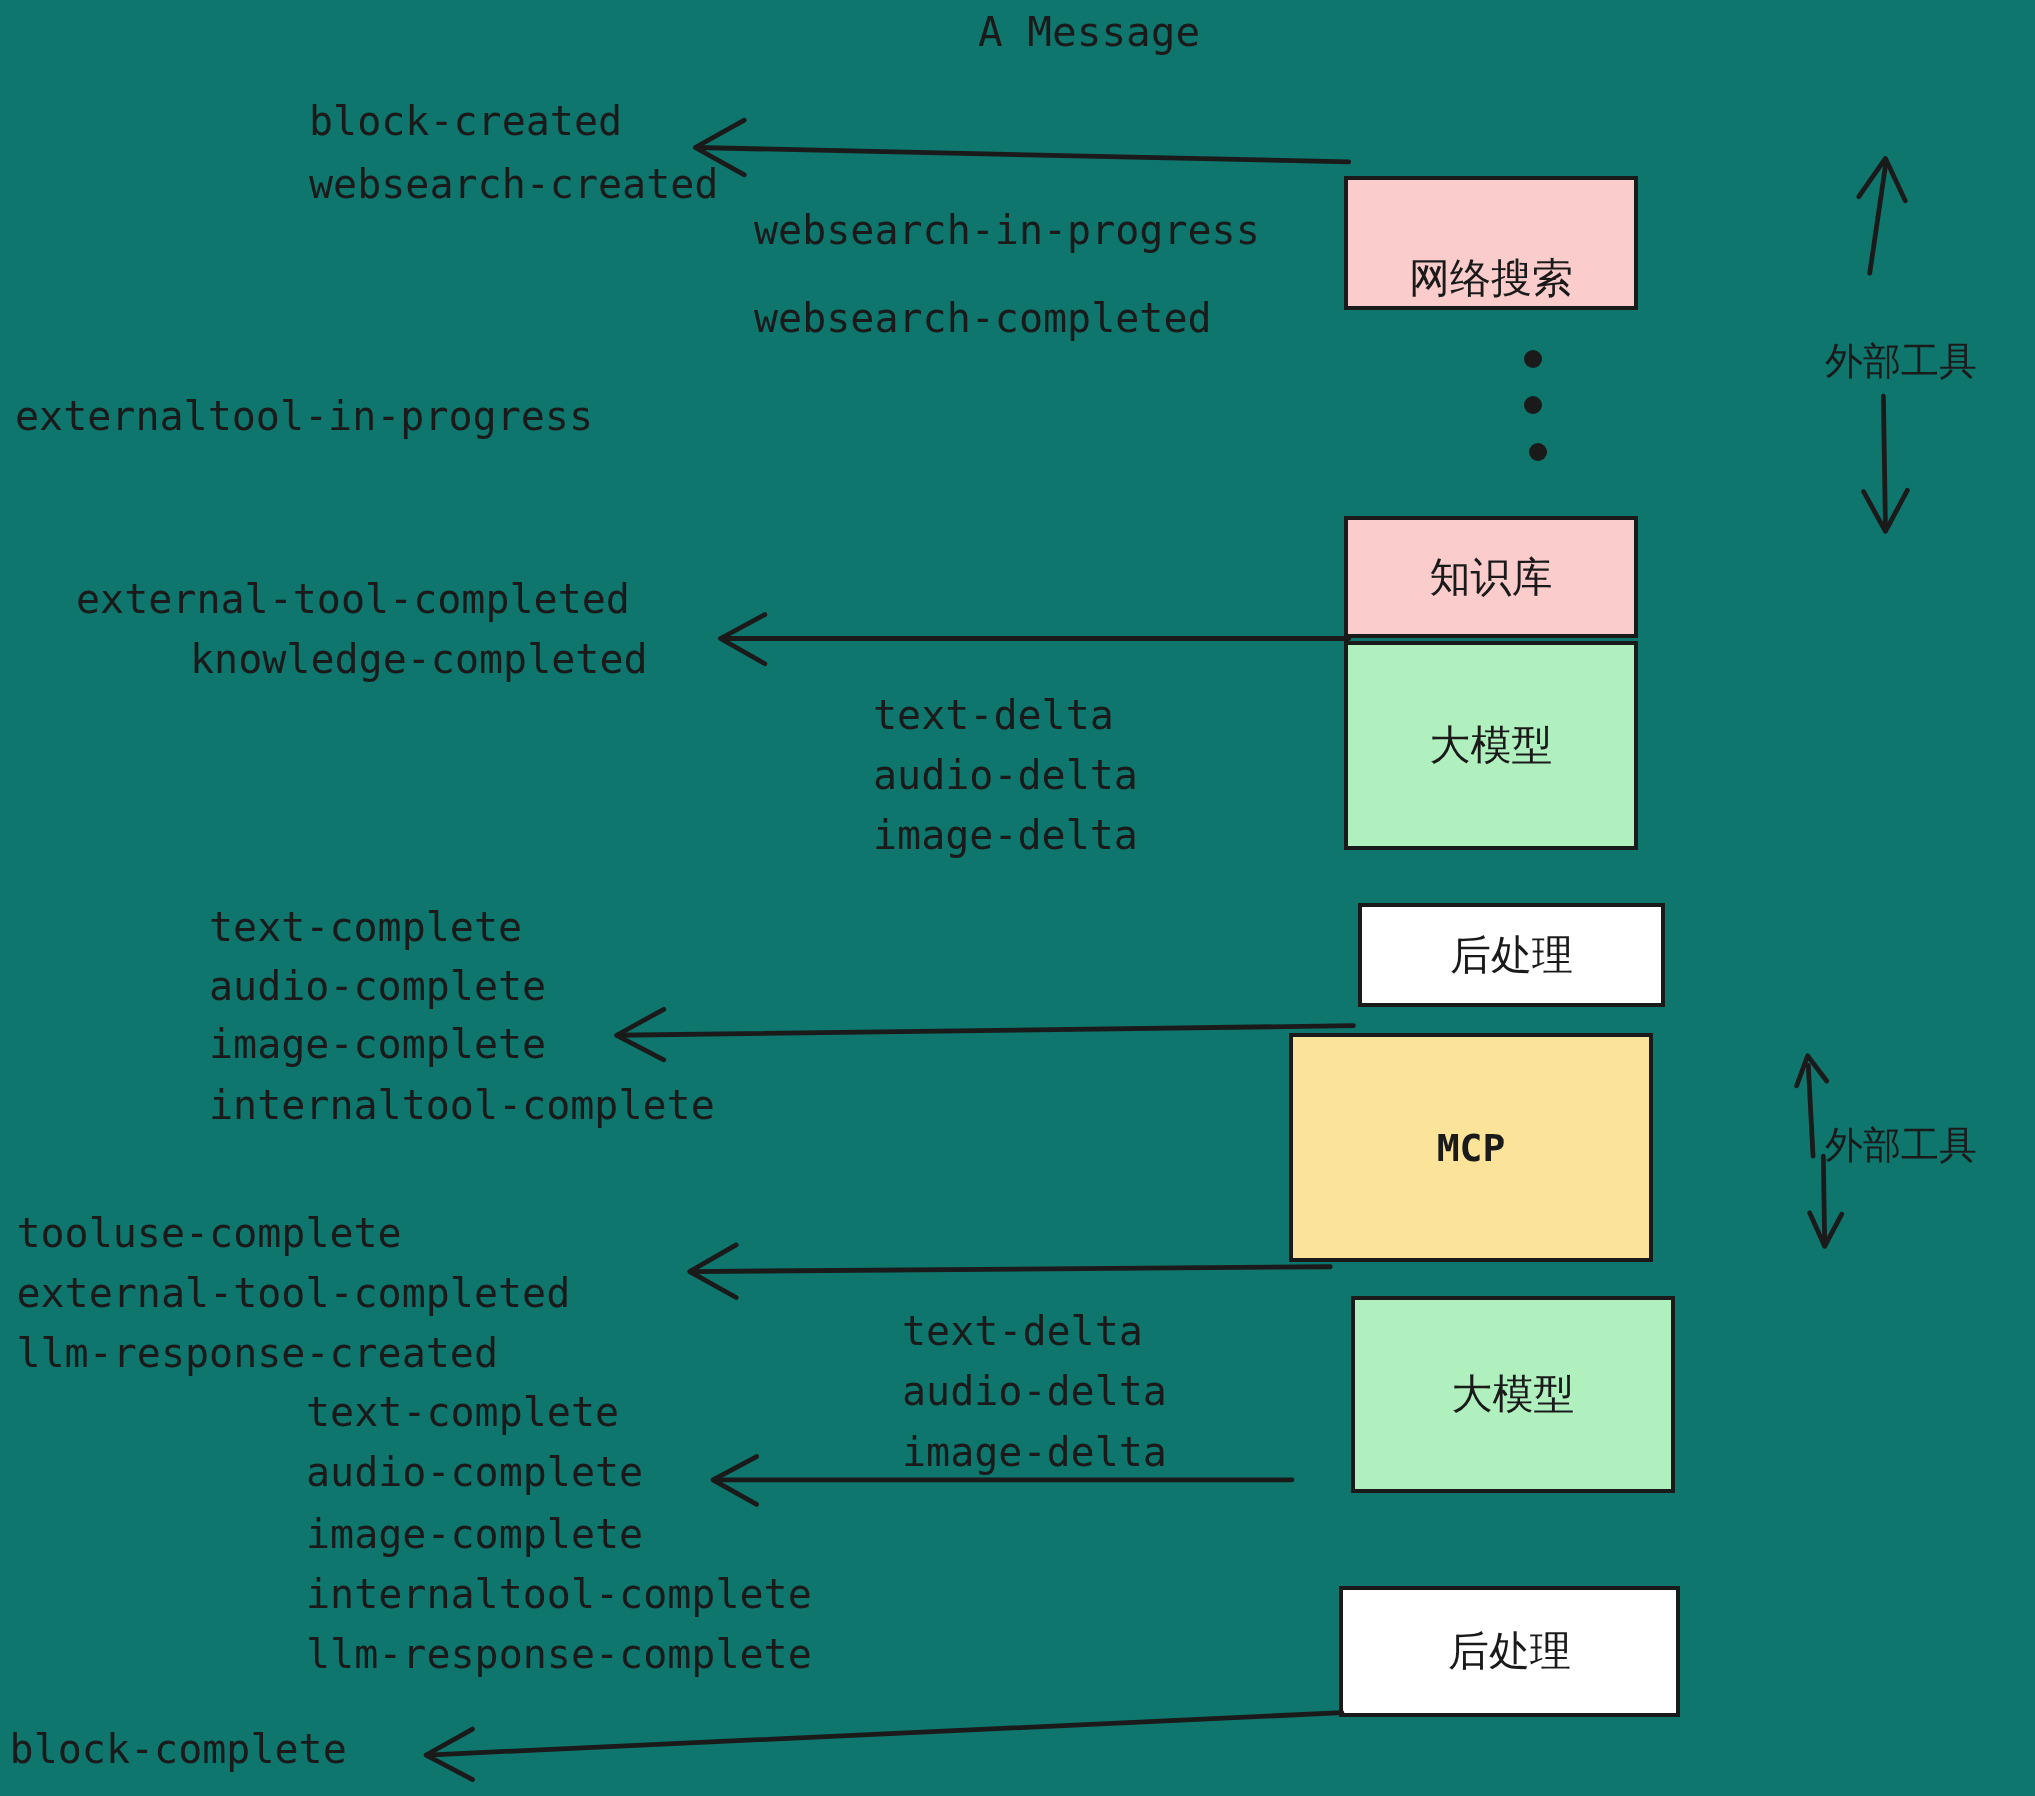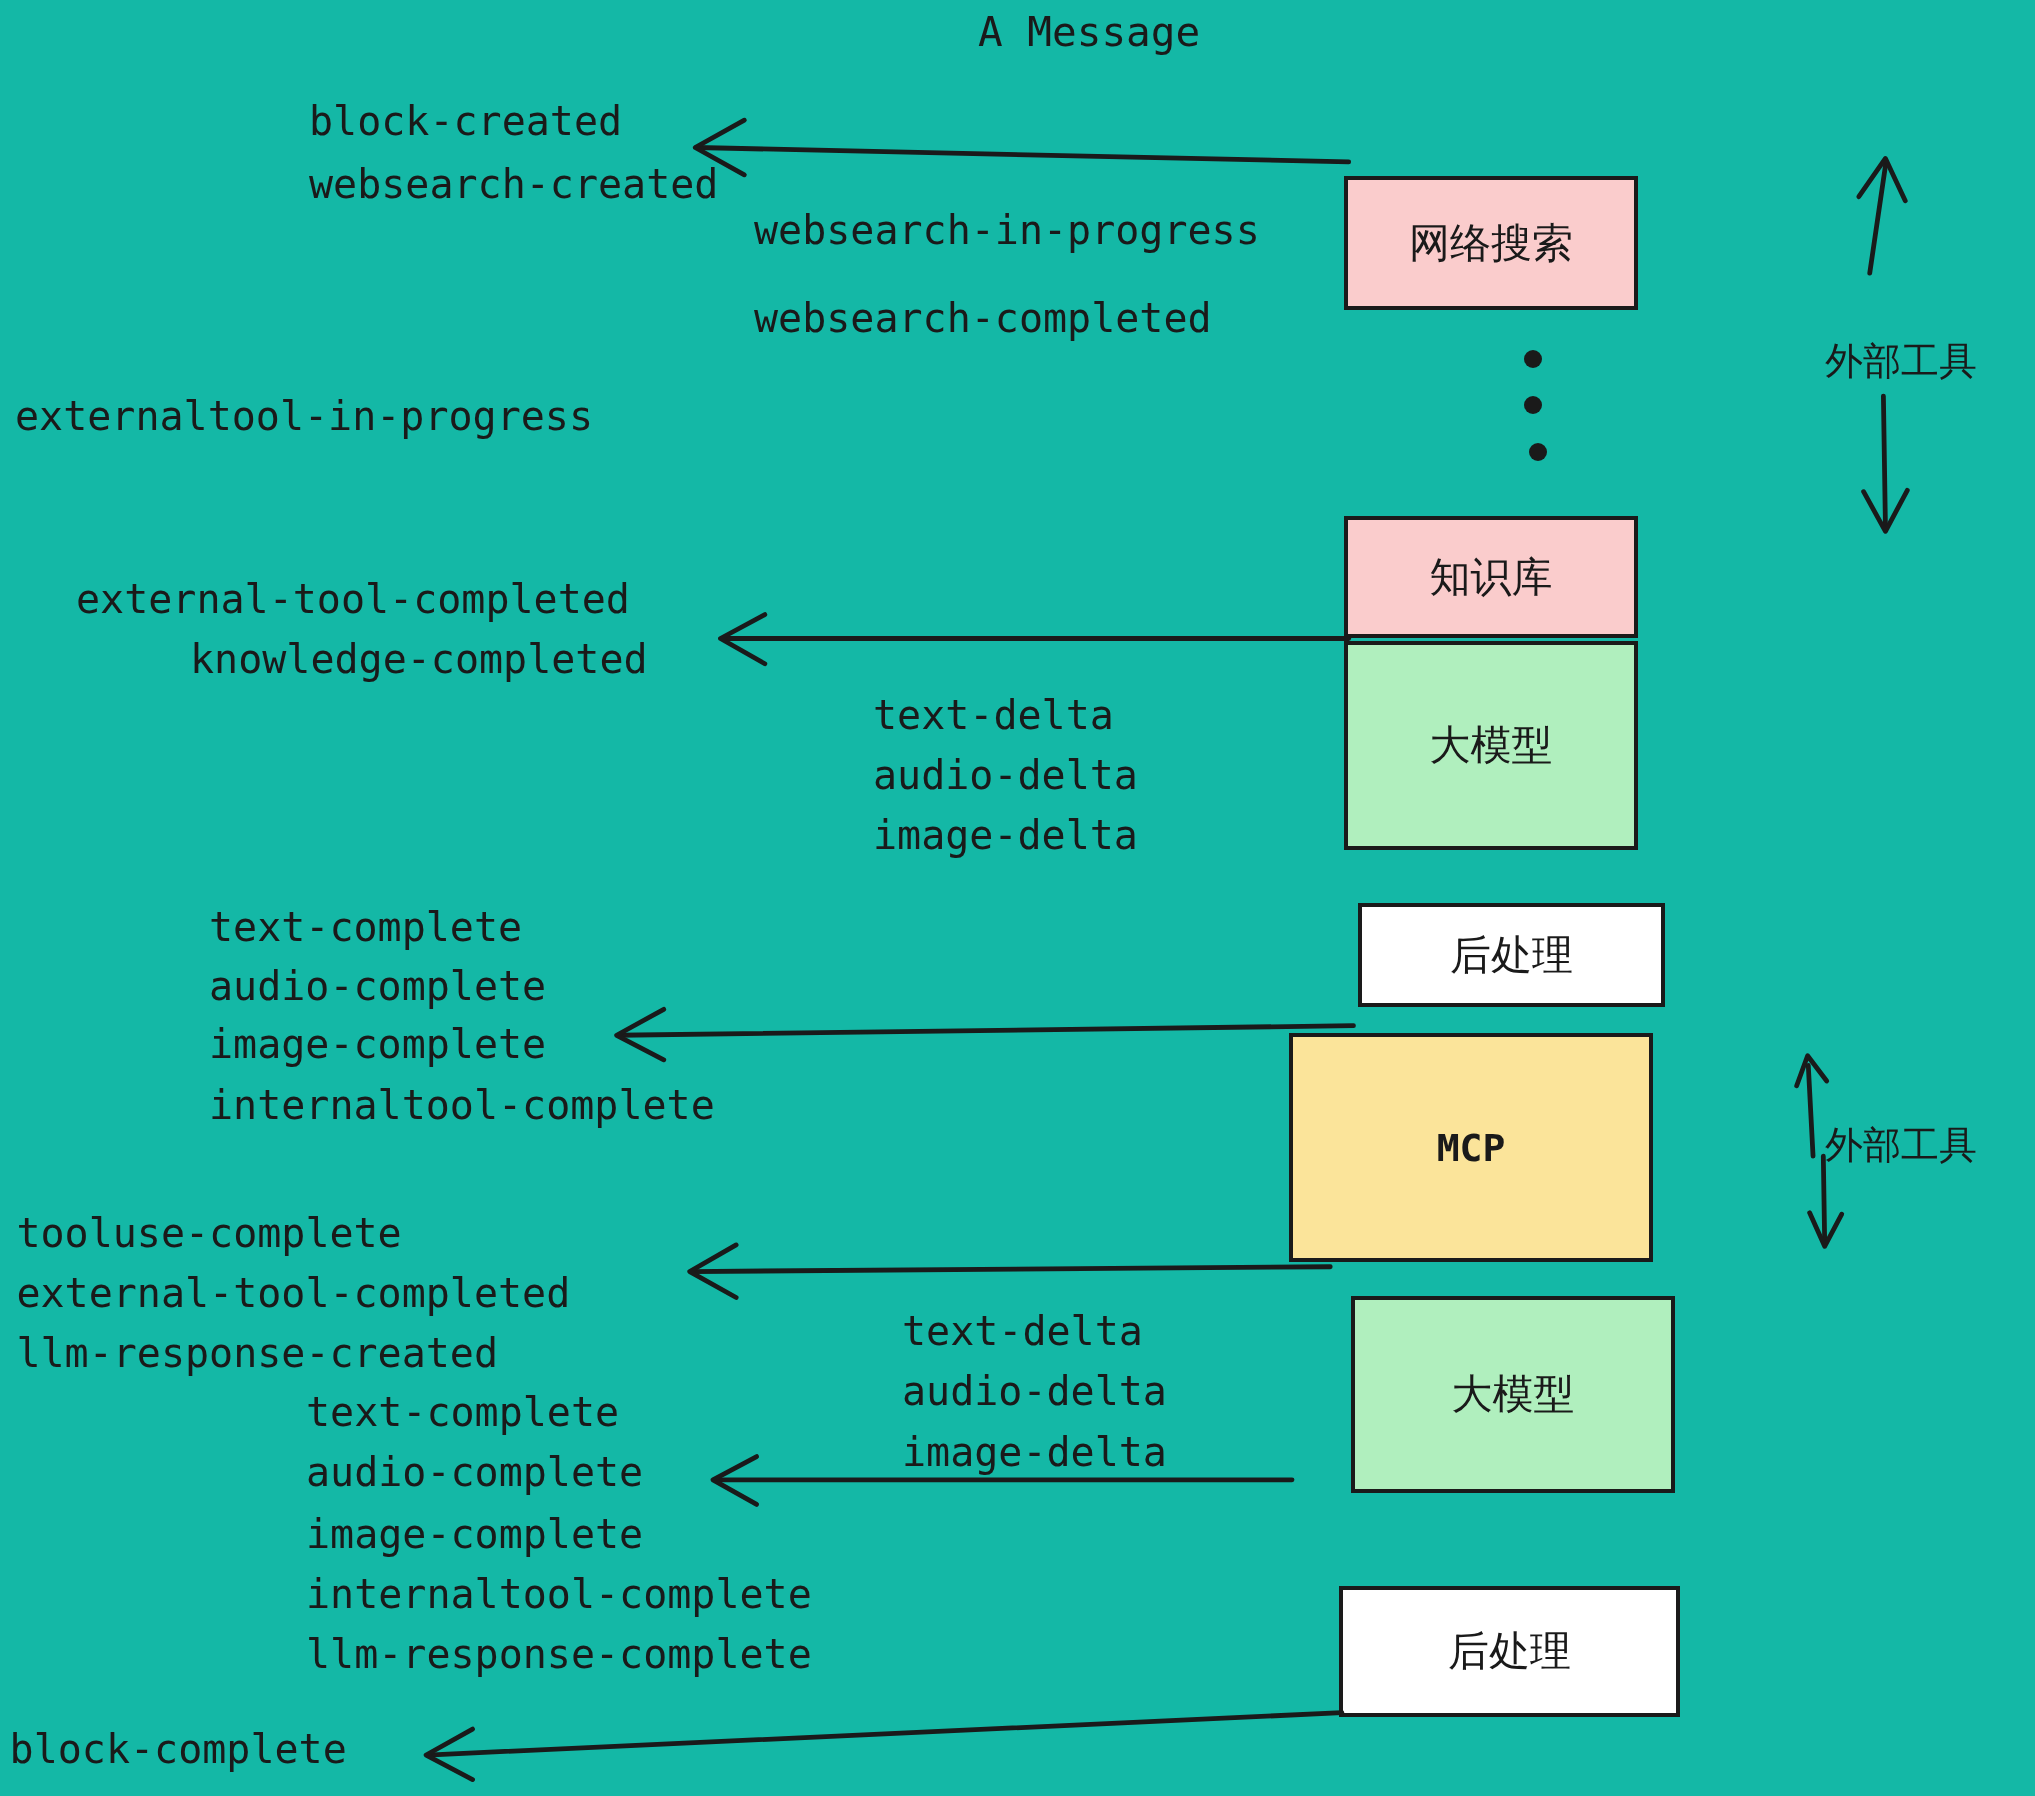--- a/index.html
+++ b/index.html
@@ -1,20 +1,20 @@
 <!DOCTYPE html>
 <html style="font-size:11px"><head>
 <meta charset="utf-8">
 <style>
   html,body{margin:0;padding:0;background:#ffffff;}
   #stage{
     position:relative;
     width:2035px;
     height:1796px;
-    background:#14b8a6;
+    background:#0f766e;
     font-family:"DejaVu Sans Mono", monospace;
     overflow:hidden;
   }
   .mono{
     position:absolute;
     font-family:"DejaVu Sans Mono","Liberation Mono",monospace;
     font-size:40px;
     line-height:1.0;
     color:#1a1a1a;
     white-space:nowrap;
@@ -65,21 +65,21 @@
     white-space:nowrap;
   }
 </style>
 </head>
 <body>
 
 <div id="stage">
 
   <div class="title" style="left:978px; top:8.2px;">A Message</div>
 
-  <div class="box" id="box-websearch" style="left:1344px; top:176px; width:294px; height:134px; background:#FACCCC;">
+  <div class="box" id="box-websearch" style="left:1344px; top:176px; width:294px; height:134px; background:#FACCCC;align-items:flex-end;">
     <span class="boxlabel">网络搜索</span>
   </div>
 
   <div class="box" id="box-knowledge" style="left:1344px; top:516px; width:294px; height:122px; background:#FACCCC;">
     <span class="boxlabel">知识库</span>
   </div>
 
   <div class="box" id="box-llm-top" style="left:1344px; top:641px; width:294px; height:209px; background:#B0EFBE;">
     <span class="boxlabel">大模型</span>
   </div>

